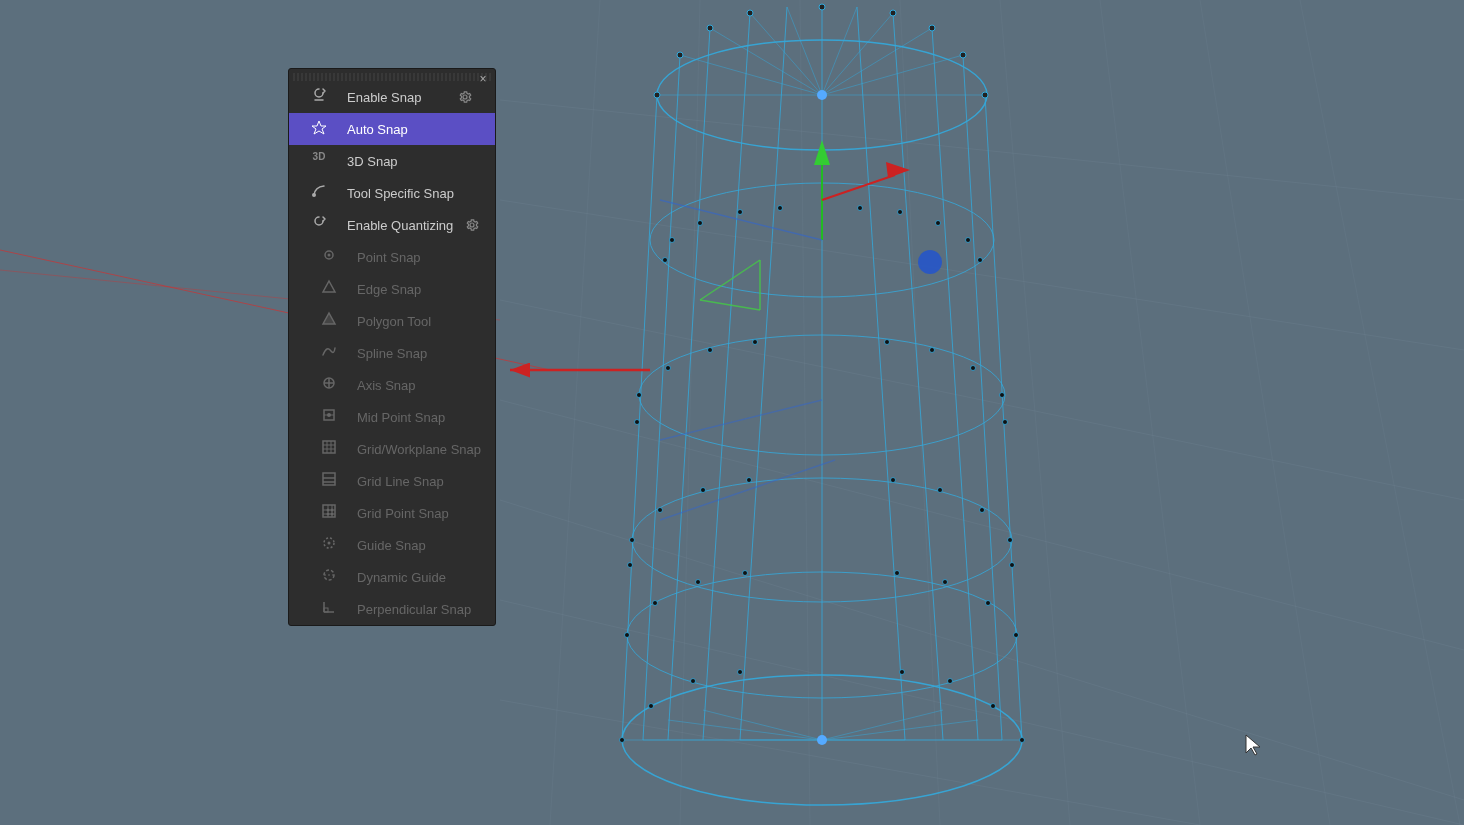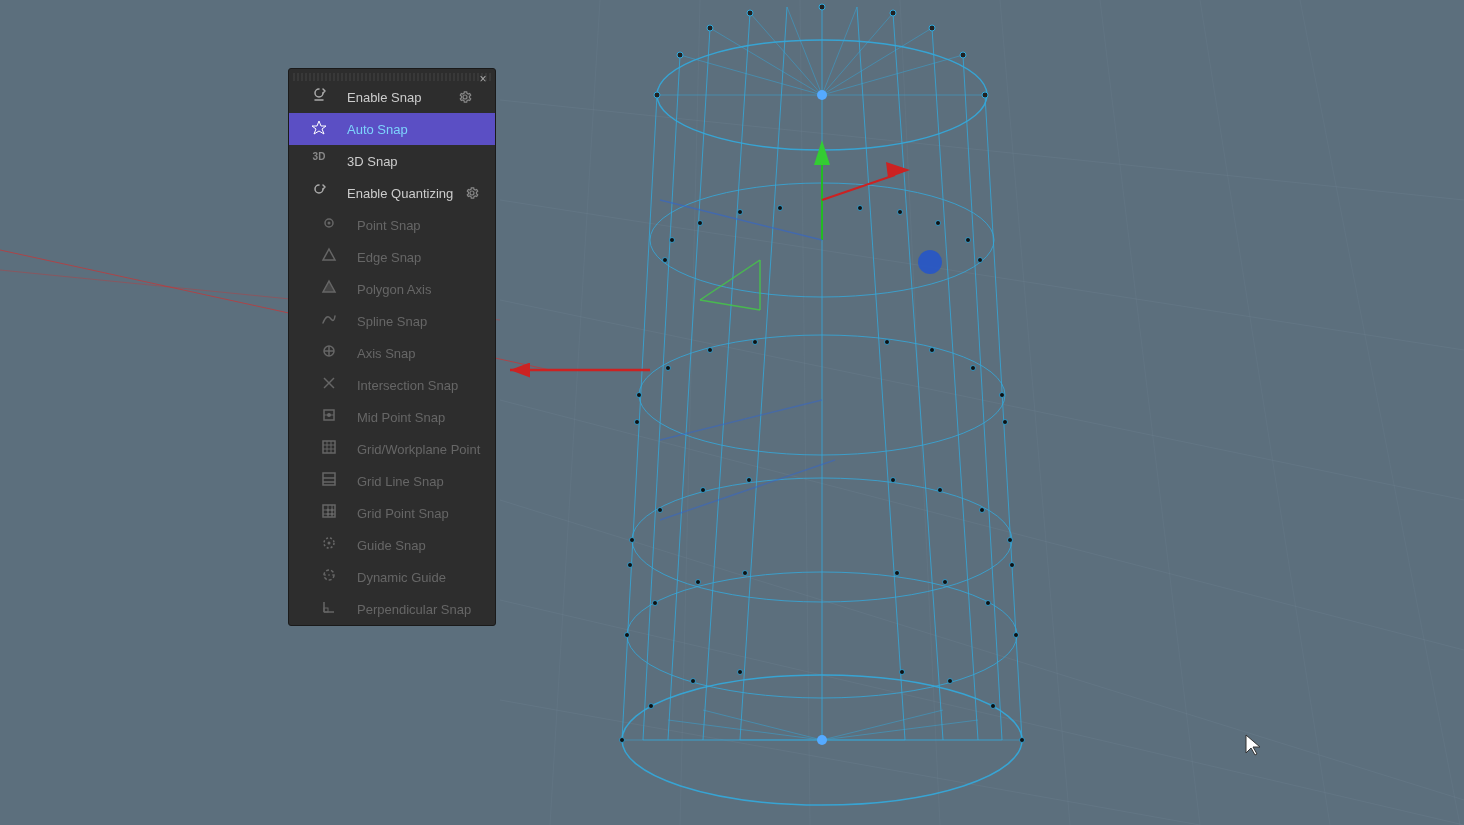--- a/index.html
+++ b/index.html
@@ -66,21 +66,21 @@
       cursor: pointer;
       color: #cccccc;
       font-size: 13px;
       position: relative;
       height: 32px;
       gap: 12px;
     }
 
     .panel-item.active {
       background: #5b4fc4;
-      color: #7dd3fc;
+      color: #ffffff;
     }
 
     .panel-item.disabled {
       color: #666;
       cursor: default;
       margin-left: 10px;
     }
 
     .panel-item .item-icon {
       width: 20px;
@@ -338,20 +338,30 @@
       <div class="panel-item">
     <span class="item-icon">
           <span style="font-size:10px;font-weight:bold;color:#888">3D</span>
         </span>
     <span class="item-label">3D Snap</span>
 
   </div>
       <div class="panel-item">
     <span class="item-icon">
           <svg width="16" height="16" viewBox="0 0 16 16" fill="none" xmlns="http://www.w3.org/2000/svg">
+            <path d="M3 12 Q4 4 13 3" stroke="#aaa" stroke-width="1.5" fill="none" stroke-linecap="round"></path>
+            <circle cx="3" cy="12" r="2" fill="#aaa"></circle>
+          </svg>
+        </span>
+    <span class="item-label">Tool Specific Snap</span>
+
+  </div>
+      <div class="panel-item">
+    <span class="item-icon">
+          <svg width="16" height="16" viewBox="0 0 16 16" fill="none" xmlns="http://www.w3.org/2000/svg">
             <path d="M8 2C5.8 2 4 3.8 4 6C4 8.2 5.8 10 8 10C10.2 10 12 8.2 12 6" stroke="#aaa" stroke-width="1.5" stroke-linecap="round"></path>
             <path d="M12 2L14 4L12 6" stroke="#aaa" stroke-width="1.5" stroke-linecap="round" stroke-linejoin="round"></path>
           </svg>
         </span>
     <span class="item-label">Enable Quantizing</span>
     <span class="item-gear" style="color:#888">
           <svg width="14" height="14" viewBox="0 0 14 14" fill="none" xmlns="http://www.w3.org/2000/svg">
             <path d="M7 9C8.1 9 9 8.1 9 7C9 5.9 8.1 5 7 5C5.9 5 5 5.9 5 7C5 8.1 5.9 9 7 9Z" stroke="currentColor" stroke-width="1.2"></path>
             <path d="M11.5 7C11.5 6.7 11.5 6.5 11.4 6.2L12.7 5.2L11.7 3.5L10.2 4.1C9.8 3.8 9.4 3.6 9 3.4L8.7 1.8H6.3L6 3.4C5.6 3.6 5.2 3.8 4.8 4.1L3.3 3.5L2.3 5.2L3.6 6.2C3.5 6.5 3.5 6.7 3.5 7C3.5 7.3 3.5 7.5 3.6 7.8L2.3 8.8L3.3 10.5L4.8 9.9C5.2 10.2 5.6 10.4 6 10.6L6.3 12.2H8.7L9 10.6C9.4 10.4 9.8 10.2 10.2 9.9L11.7 10.5L12.7 8.8L11.4 7.8C11.5 7.5 11.5 7.3 11.5 7Z" stroke="currentColor" stroke-width="1.2"></path>
           </svg>
@@ -375,51 +385,41 @@
         </span>
     <span class="item-label">Edge Snap</span>
 
   </div>
       <div class="panel-item disabled">
     <span class="item-icon">
           <svg width="16" height="16" viewBox="0 0 16 16" fill="none">
             <polygon points="8,2 14,13 2,13" stroke="#666" stroke-width="1.5" fill="#444"></polygon>
           </svg>
         </span>
-    <span class="item-label">Polygon Axis</span>
+    <span class="item-label">Polygon Tool</span>
 
   </div>
       <div class="panel-item disabled">
     <span class="item-icon">
           <svg width="16" height="16" viewBox="0 0 16 16" fill="none">
             <path d="M2 12 Q6 2 10 8 Q13 12 14 5" stroke="#666" stroke-width="1.5" fill="none" stroke-linecap="round"></path>
           </svg>
         </span>
     <span class="item-label">Spline Snap</span>
 
   </div>
       <div class="panel-item disabled">
     <span class="item-icon">
           <svg width="16" height="16" viewBox="0 0 16 16" fill="none">
             <circle cx="8" cy="8" r="5" stroke="#666" stroke-width="1.5"></circle>
             <line x1="8" y1="3" x2="8" y2="13" stroke="#666" stroke-width="1.5"></line>
             <line x1="3" y1="8" x2="13" y2="8" stroke="#666" stroke-width="1.5"></line>
           </svg>
         </span>
     <span class="item-label">Axis Snap</span>
-
-  </div>
-      <div class="panel-item disabled">
-    <span class="item-icon">
-          <svg width="16" height="16" viewBox="0 0 16 16" fill="none">
-            <line x1="3" y1="3" x2="13" y2="13" stroke="#666" stroke-width="1.5"></line>
-            <line x1="13" y1="3" x2="3" y2="13" stroke="#666" stroke-width="1.5"></line>
-          </svg>
-        </span>
-    <span class="item-label">Intersection Snap</span>
 
   </div>
       <div class="panel-item disabled">
     <span class="item-icon">
           <svg width="16" height="16" viewBox="0 0 16 16" fill="none">
             <rect x="3" y="3" width="10" height="10" stroke="#666" stroke-width="1.5" fill="none"></rect>
             <line x1="3" y1="8" x2="13" y2="8" stroke="#666" stroke-width="1"></line>
             <circle cx="8" cy="8" r="2" fill="#666"></circle>
           </svg>
         </span>
@@ -429,21 +429,21 @@
       <div class="panel-item disabled">
     <span class="item-icon">
           <svg width="16" height="16" viewBox="0 0 16 16" fill="none">
             <rect x="2" y="2" width="12" height="12" stroke="#666" stroke-width="1.5" fill="none"></rect>
             <line x1="2" y1="6" x2="14" y2="6" stroke="#666" stroke-width="1"></line>
             <line x1="2" y1="10" x2="14" y2="10" stroke="#666" stroke-width="1"></line>
             <line x1="6" y1="2" x2="6" y2="14" stroke="#666" stroke-width="1"></line>
             <line x1="10" y1="2" x2="10" y2="14" stroke="#666" stroke-width="1"></line>
           </svg>
         </span>
-    <span class="item-label">Grid/Workplane Point</span>
+    <span class="item-label">Grid/Workplane Snap</span>
 
   </div>
       <div class="panel-item disabled">
     <span class="item-icon">
           <svg width="16" height="16" viewBox="0 0 16 16" fill="none">
             <rect x="2" y="2" width="12" height="12" stroke="#666" stroke-width="1.5" fill="none"></rect>
             <line x1="2" y1="7" x2="14" y2="7" stroke="#666" stroke-width="1.5"></line>
             <line x1="2" y1="11" x2="14" y2="11" stroke="#666" stroke-width="1.5"></line>
           </svg>
         </span>

